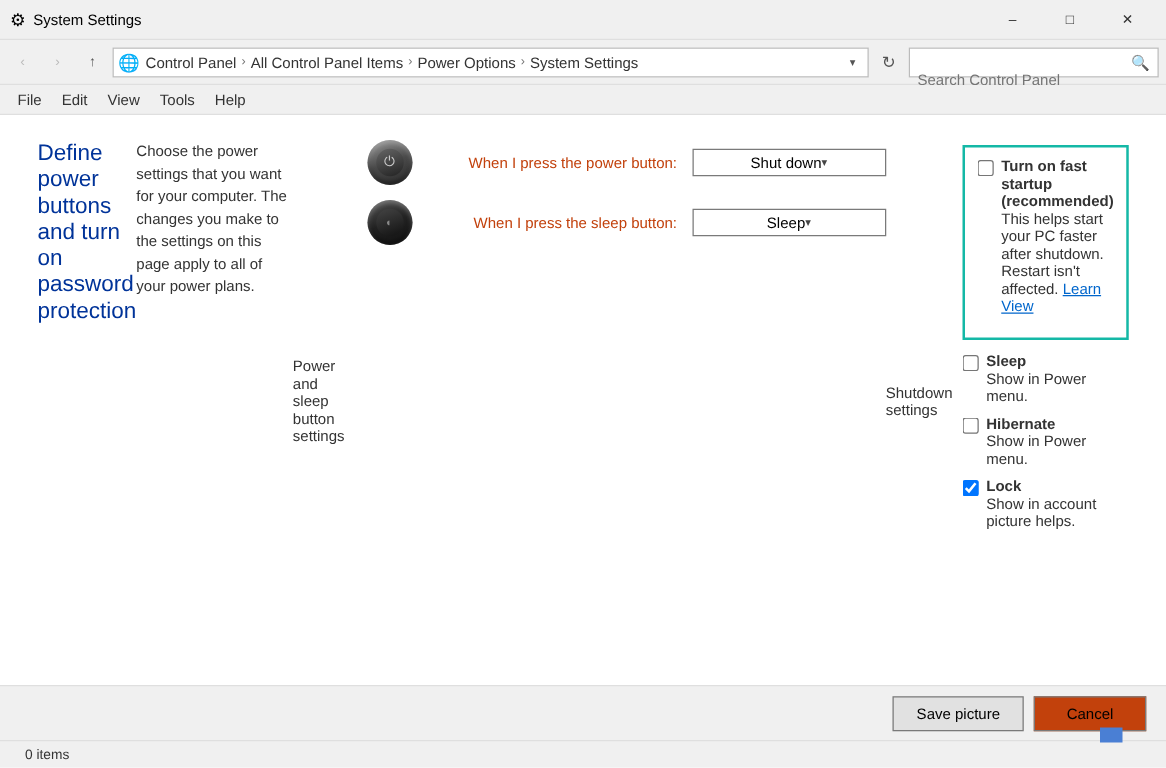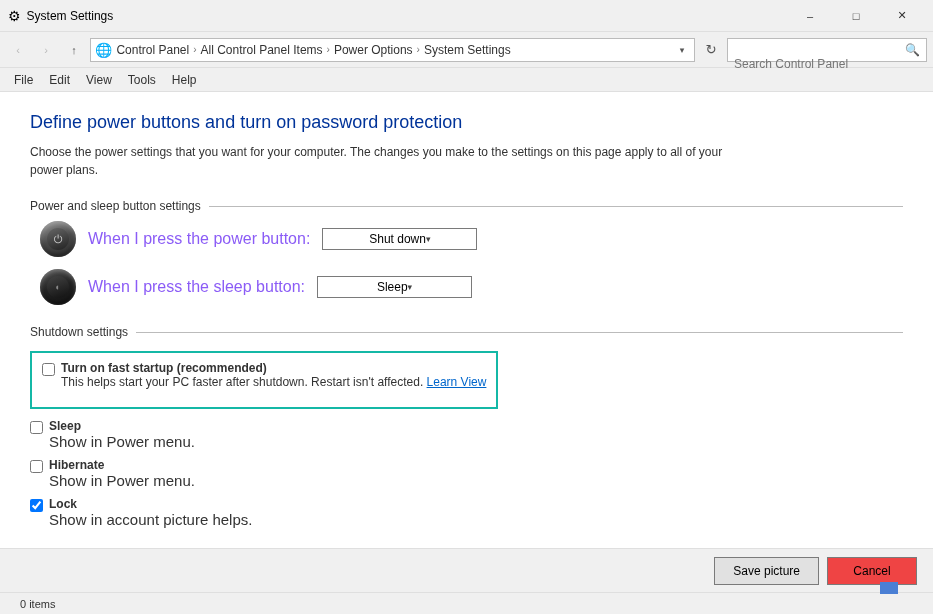--- a/index.html
+++ b/index.html
@@ -23,48 +23,48 @@
     .refresh-btn { width: 24px; height: 24px; border: 1px solid transparent; background: transparent; cursor: pointer; display: flex; align-items: center; justify-content: center; color: #555; }
     .search-box { width: 200px; height: 24px; border: 1px solid #bbb; background: white; display: flex; align-items: center; padding: 0 6px; gap: 4px; }
     .search-input { flex: 1; border: none; outline: none; font-size: 12px; color: #999; background: transparent; margin-top: 28px; }
     .search-icon { color: #777; font-size: 12px; }
 
     
     .menu-bar { background: #f0f0f0; height: 24px; display: flex; align-items: center; padding: 0 6px; border-bottom: 1px solid #dfdfdf; }
     .menu-item { padding: 2px 8px; cursor: pointer; font-size: 12px; color: #333; }
 
     
-    .main-content { flex: 1; background: white; display: flex; flex-direction: column; padding: 20px 30px 10px 30px; overflow-y: auto; }
+    .main-content { flex: 1; background: white; display: flex; flex-direction: row; padding: 20px 30px 10px 30px; overflow-y: auto; }
     .page-title { font-size: 18px; color: #003399; font-weight: normal; margin-bottom: 10px; }
     .page-description { font-size: 12px; color: #333; line-height: 1.5; margin-bottom: 20px; max-width: 700px; }
 
     .section-title { font-size: 12px; color: #333; margin-bottom: 8px; display: flex; align-items: center; gap: 8px; }
     .section-title::after { content: ''; flex: 1; height: 1px; background: #bbb; }
 
     .button-settings { display: flex; flex-direction: column; gap: 12px; margin-bottom: 20px; margin-left: 10px; }
     .button-row { display: flex; align-items: center; gap: 12px; }
-    .button-label { font-size: 16px; color: #8b5cf6; min-width: 200px; }
+    .button-label { font-size: 12px; color: #c2410c; min-width: 200px; text-align: right; }
     .dropdown { height: 22px; width: 155px; border: 1px solid #7a7a7a; background: white; display: flex; align-items: center; justify-content: center; padding: 0 6px; cursor: pointer; font-size: 12px; }
     .dropdown-arrow { font-size: 9px; color: #444; }
 
     .shutdown-section { margin-top: 4px; }
     .highlighted-box { border: 2px solid #14b8a6; padding: 8px 10px; margin-bottom: 4px; display: inline-block; }
     .checkbox-row { display: flex; align-items: flex-start; gap: 6px; margin-bottom: 10px; }
     .checkbox-row input[type="checkbox"] { margin-top: 2px; flex-shrink: 0; }
     .checkbox-label-group { display: flex; flex-direction: column; }
     .checkbox-main { font-size: 12px; font-weight: bold; color: #333; }
     .checkbox-desc { font-size: 12px; color: #333; }
     .learn-more { color: #0066cc; text-decoration: underline; cursor: pointer; }
     .shutdown-option { display: flex; align-items: flex-start; gap: 6px; margin-bottom: 8px; }
     .shutdown-option-label { font-weight: bold; font-size: 12px; color: #333; }
-    .shutdown-option-desc { font-size: 15px; color: #333; }
+    .shutdown-option-desc { font-size: 12px; color: #333; }
 
     
     .bottom-bar { background: #f0f0f0; border-top: 1px solid #dfdfdf; height: 44px; display: flex; align-items: center; justify-content: flex-end; padding: 0 16px; gap: 8px; }
-    .btn-primary { background: #ef4444; border: 1px solid #7a7a7a; padding: 4px 18px; font-size: 12px; cursor: pointer; height: 28px; min-width: 90px; }
+    .btn-primary { background: #c2410c; border: 1px solid #7a7a7a; padding: 4px 18px; font-size: 12px; cursor: pointer; height: 28px; min-width: 90px; }
     .btn-save { background: #e1e1e1; border: 1px solid #7a7a7a; padding: 4px 18px; font-size: 12px; cursor: pointer; height: 28px; min-width: 100px; }
 
     
     .status-bar { background: #f0f0f0; border-top: 1px solid #dfdfdf; height: 22px; display: flex; align-items: center; justify-content: space-between; padding: 0 20px; font-size: 11px; color: #333; }
     .status-right { display: flex; align-items: center; gap: 20px; flex-direction: column; }
     .status-computer-icon { width: 16px; height: 12px; background: #4a7fd4; display: inline-block; }
 
     .power-ring { width: 36px; height: 36px; border-radius: 50%; background: linear-gradient(160deg, #9a9a9a 0%, #4a4a4a 50%, #2a2a2a 100%); display: flex; align-items: center; justify-content: center; box-shadow: inset 0 2px 4px rgba(255,255,255,0.3), inset 0 -2px 4px rgba(0,0,0,0.5); }
     .power-ring-inner { width: 22px; height: 22px; border-radius: 50%; background: linear-gradient(160deg, #666 0%, #222 100%); display: flex; align-items: center; justify-content: center; }
     .power-ring-inner span { color: #ccc; font-size: 11px; }

